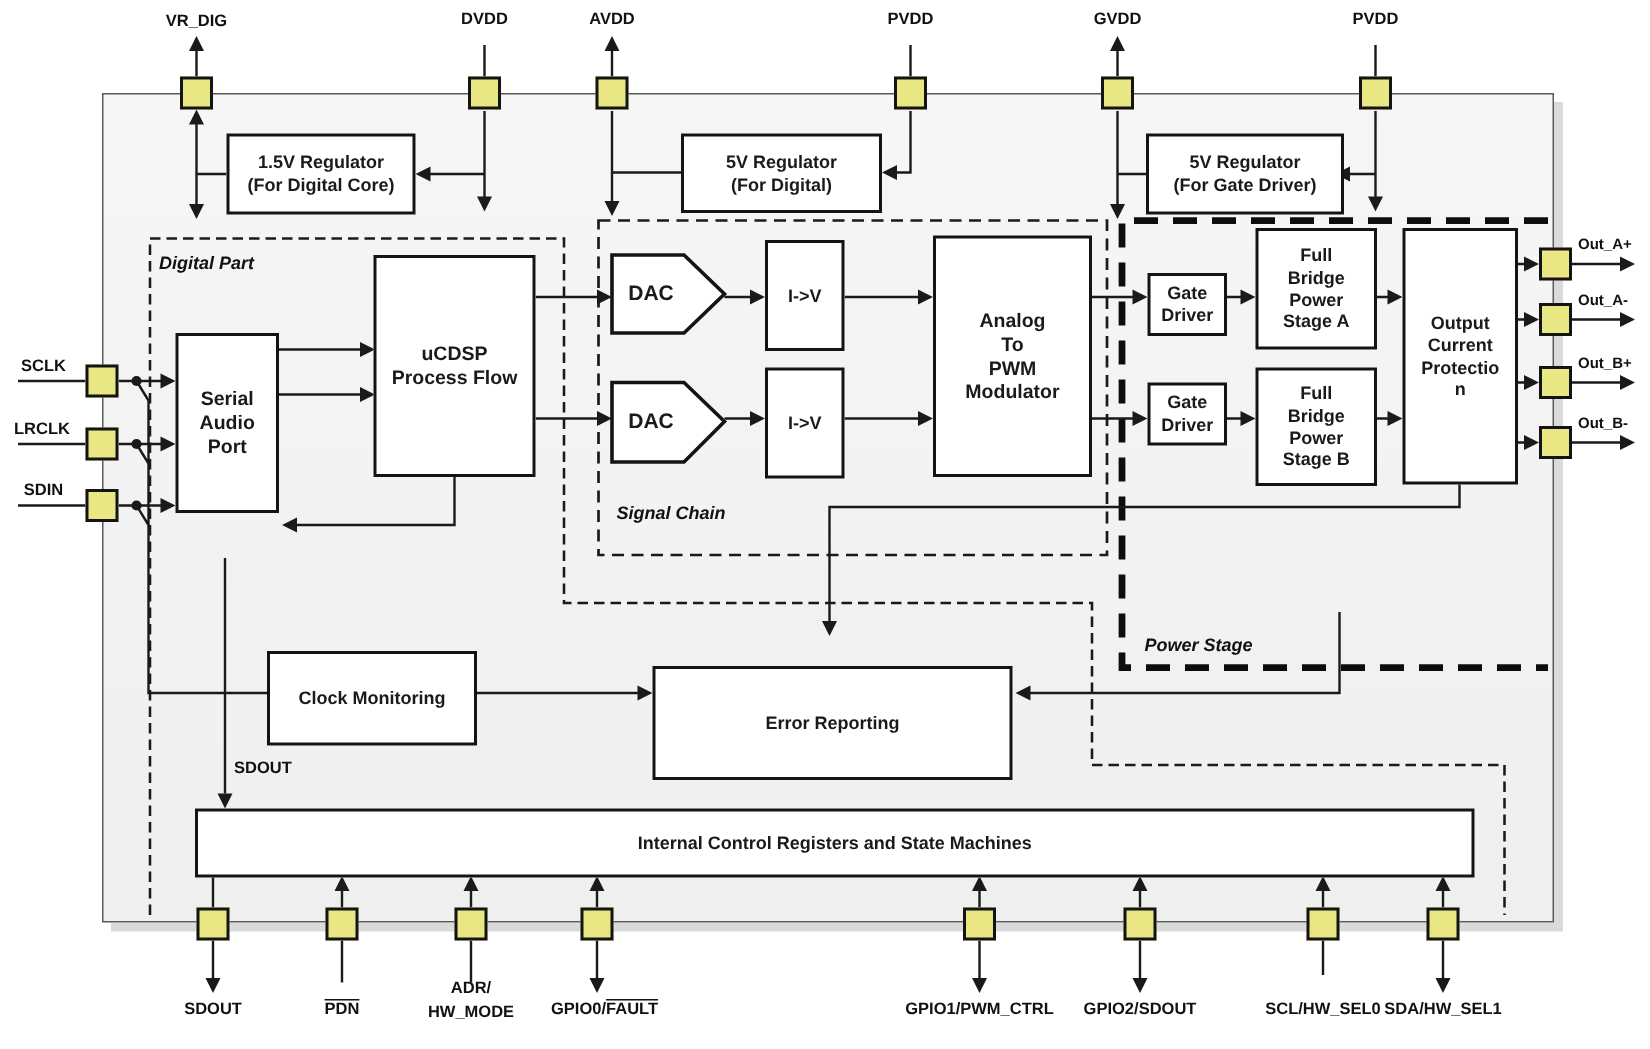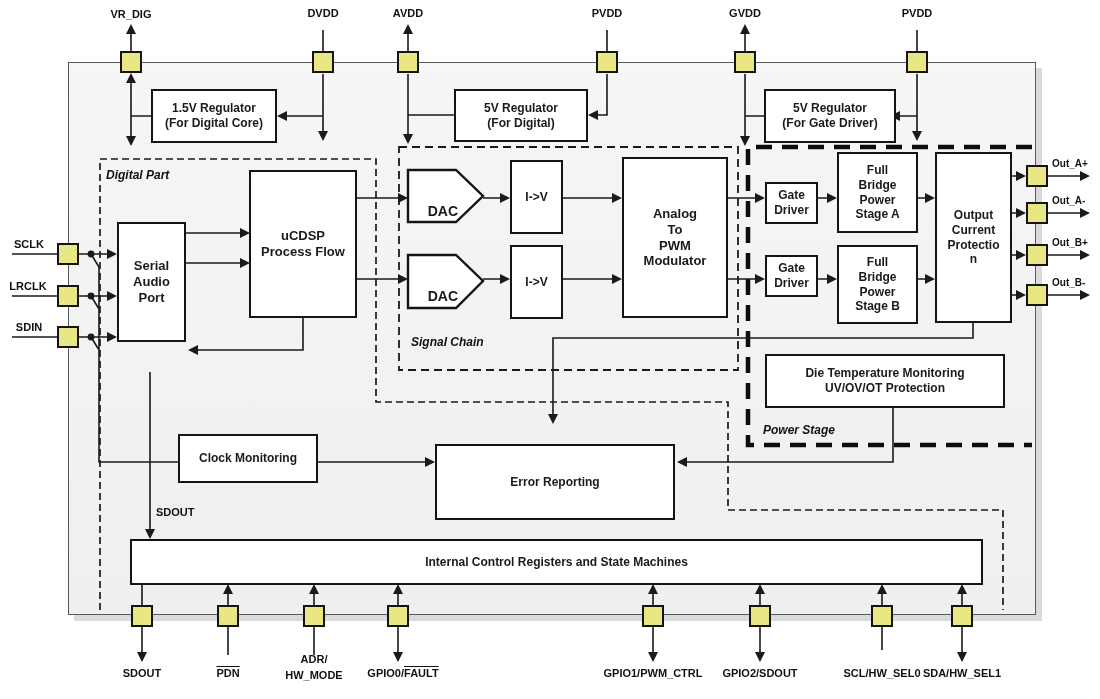--- a/index.html
+++ b/index.html
@@ -12,21 +12,21 @@
   .blk{position:absolute;background:#ffffff;border:2px solid #141414;box-sizing:border-box;
        display:flex;flex-direction:column;align-items:center;justify-content:center;
        font-weight:bold;text-align:center;z-index:3;line-height:1.22;}
   .pin{position:absolute;width:22px;height:22px;background:#e9e783;border:2px solid #141414;
        box-sizing:border-box;z-index:6;}
   .plabel{position:absolute;font-weight:bold;font-size:11px;color:#111;z-index:5;
           white-space:nowrap;text-align:center;}
   .rlabel{position:absolute;font-style:italic;font-weight:bold;font-size:12px;color:#111;z-index:4;white-space:nowrap;}
   .ol{text-decoration:overline;}
   .fs12{font-size:12px;} .fs13{font-size:13px;}
-  .dac-text{position:absolute;font-weight:bold;font-size:14px;z-index:3;text-align:right;margin-top:16px;}
+  .dac-text{position:absolute;font-weight:bold;font-size:14px;z-index:3;text-align:center;}
 </style>
 </head>
 <body>
 
 <div id="stage">
 
   <div id="chip"></div>
 
   <svg id="wires" width="1100" height="699" viewBox="0 0 1100 699">
 
@@ -145,25 +145,21 @@
     <div>Bridge</div>
     <div>Power</div>
     <div>Stage B</div>
   </div>
   <div class="blk fs12" style="left:935px;top:152px;width:77px;height:171px;">
     <div>Output</div>
     <div>Current</div>
     <div>Protectio</div>
     <div>n</div>
   </div>
-  <div class="blk fs12" style="left:765px;top:354px;width:240px;height:54px;">
-    <div>Die Temperature Monitoring</div>
-    <div>UV/OV/OT Protection</div>
-  </div>
-  <div class="blk fs12" style="left:178px;top:434px;width:140px;height:49px;">
+  <div class="blk fs12" style="left:178px;top:434px;width:140px;height:63px;">
     <div>Clock Monitoring</div>
   </div>
   <div class="blk fs12" style="left:435px;top:444px;width:240px;height:76px;">
     <div>Error Reporting</div>
   </div>
   <div class="blk fs12" style="left:130px;top:539px;width:853px;height:46px;">
     <div>Internal Control Registers and State Machines</div>
   </div>
 
   <div class="rlabel" style="left:106px;top:168px;">Digital Part</div>

